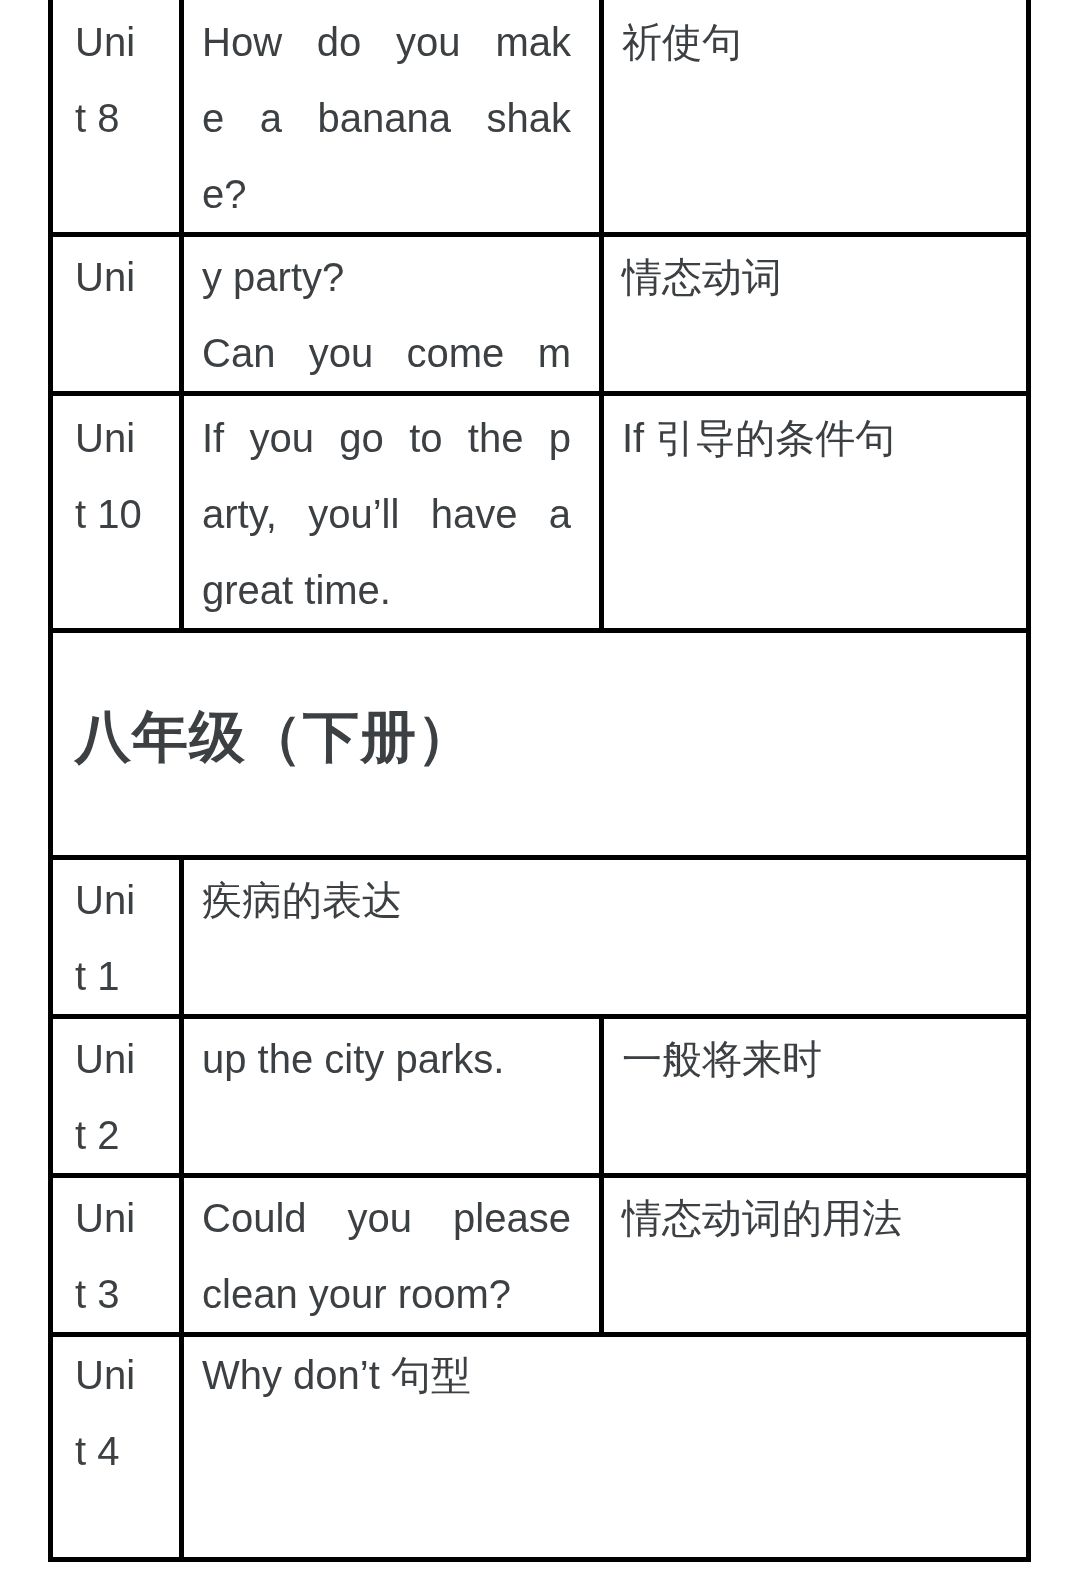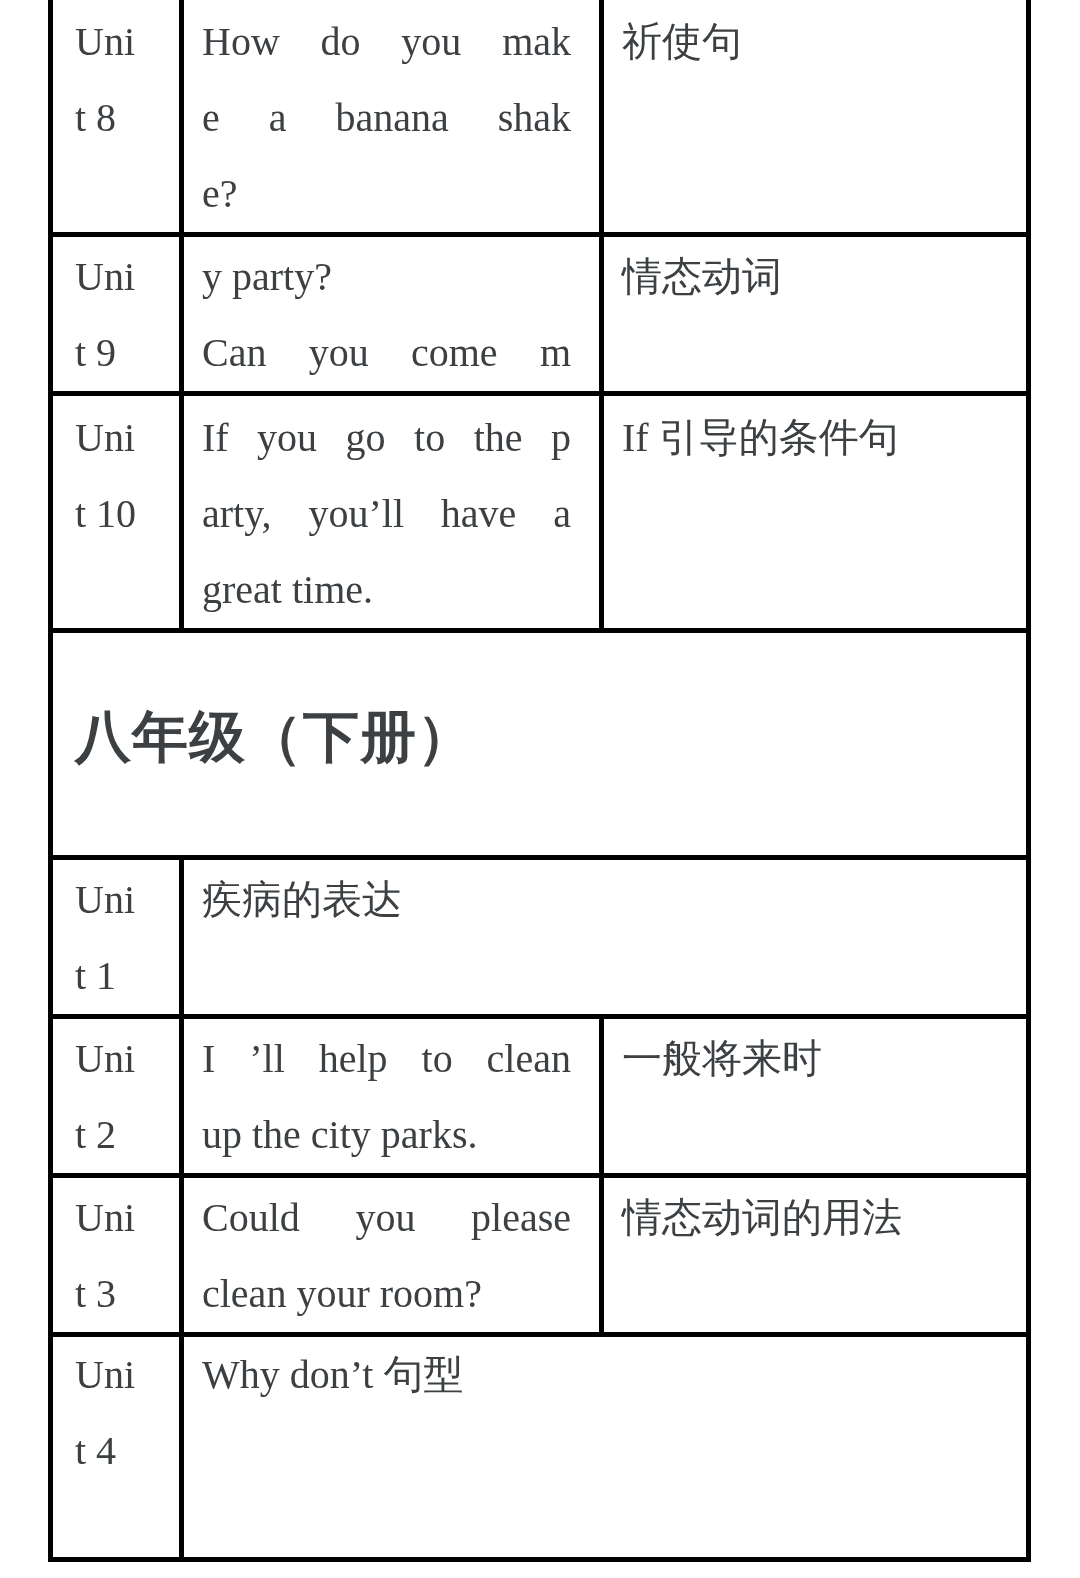--- a/index.html
+++ b/index.html
@@ -12,21 +12,20 @@
     width:1080px;height:1578px;
     background:var(--bg);
     font-family:"Liberation Sans", sans-serif;
     overflow:hidden;
   }
   .viewport{
     position:relative;
     width:1080px;height:1578px;
     overflow:hidden;
     background:var(--bg);
-    font-family:Liberation Serif, serif;
   }
   .units-table{
     position:absolute;
     left:48px;top:-4px;
     width:983px;
     box-sizing:border-box;
     border-left:5px solid var(--border);
     border-right:5px solid var(--border);
   }
   .row{
@@ -103,21 +102,20 @@
           <div class="line jline">e a banana shak</div>
           <div class="line">e?</div>
         </div>
         <div class="cell grammar">
           <div class="line">祈使句</div>
         </div>
       </div>
       <div class="row data-row">
         <div class="cell unit">
           <div class="line">Uni</div>
-          <div class="line">t 9</div>
         </div>
         <div class="cell english">
           <div class="line">y party?</div>
           <div class="line jline">Can you come m</div>
         </div>
         <div class="cell grammar">
           <div class="line">情态动词</div>
         </div>
       </div>
       <div class="row data-row">
@@ -145,21 +143,20 @@
         <div class="cell grammar">
           <div class="line">疾病的表达</div>
         </div>
       </div>
       <div class="row data-row">
         <div class="cell unit">
           <div class="line">Uni</div>
           <div class="line">t 2</div>
         </div>
         <div class="cell english">
-          <div class="line jline">I ’ll help to clean</div>
           <div class="line">up the city parks.</div>
         </div>
         <div class="cell grammar">
           <div class="line">一般将来时</div>
         </div>
       </div>
       <div class="row data-row">
         <div class="cell unit">
           <div class="line">Uni</div>
           <div class="line">t 3</div>

